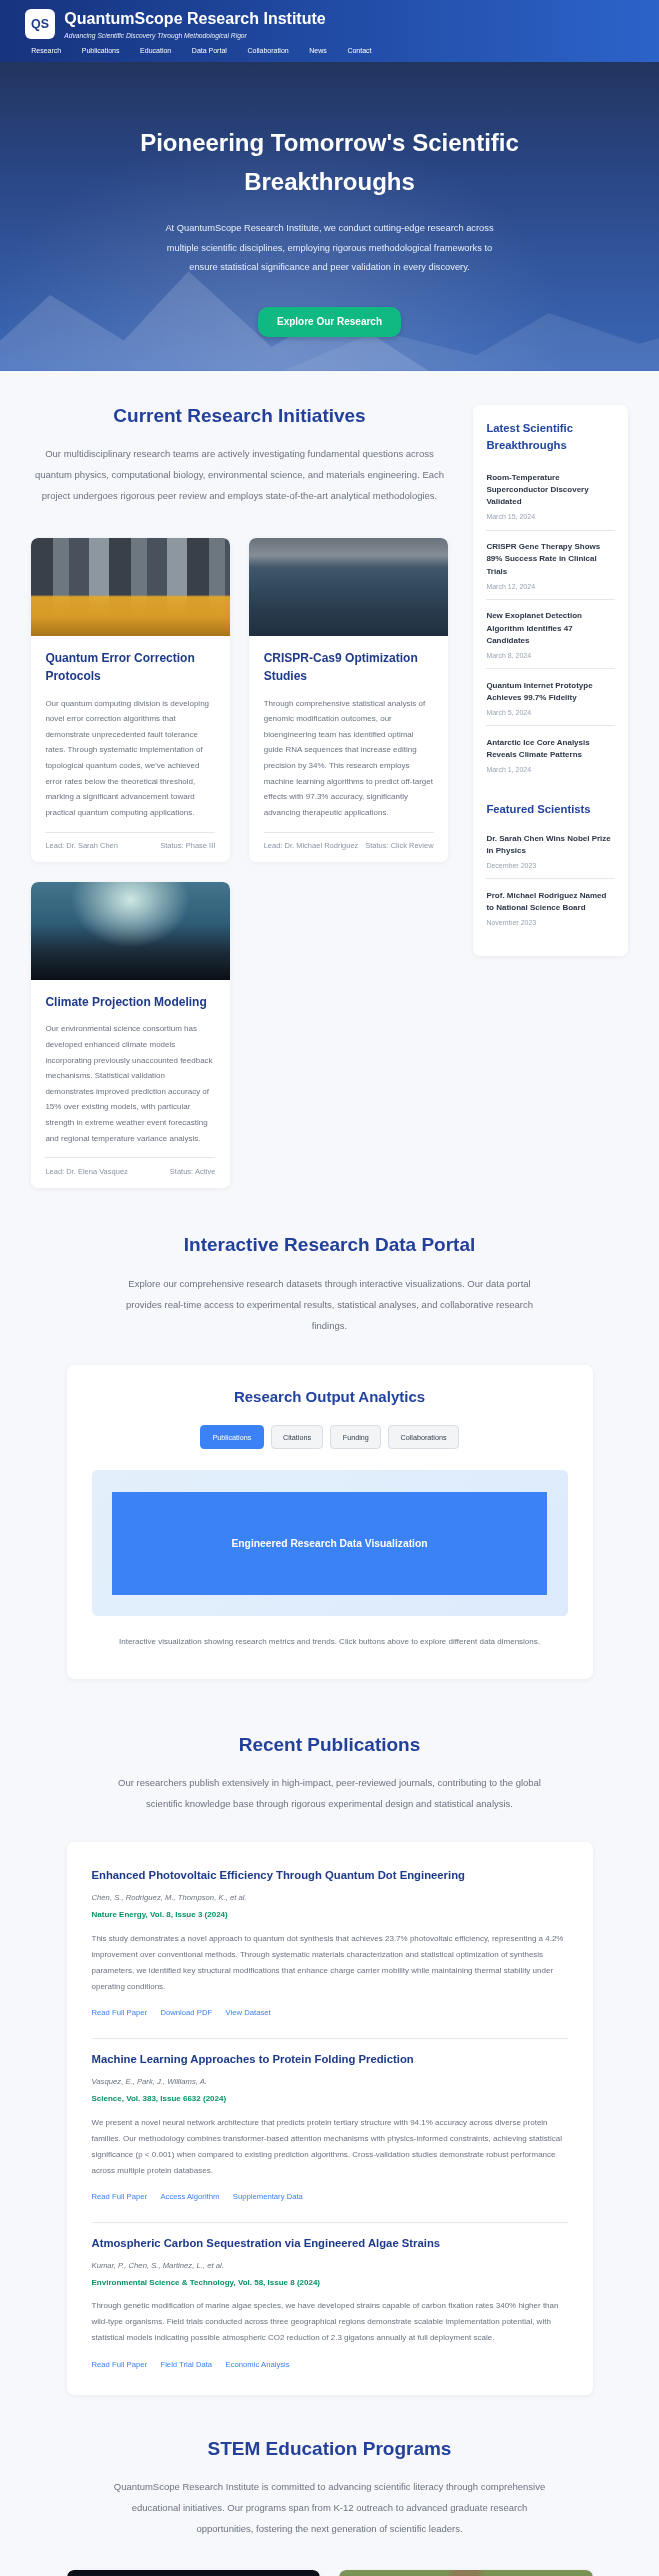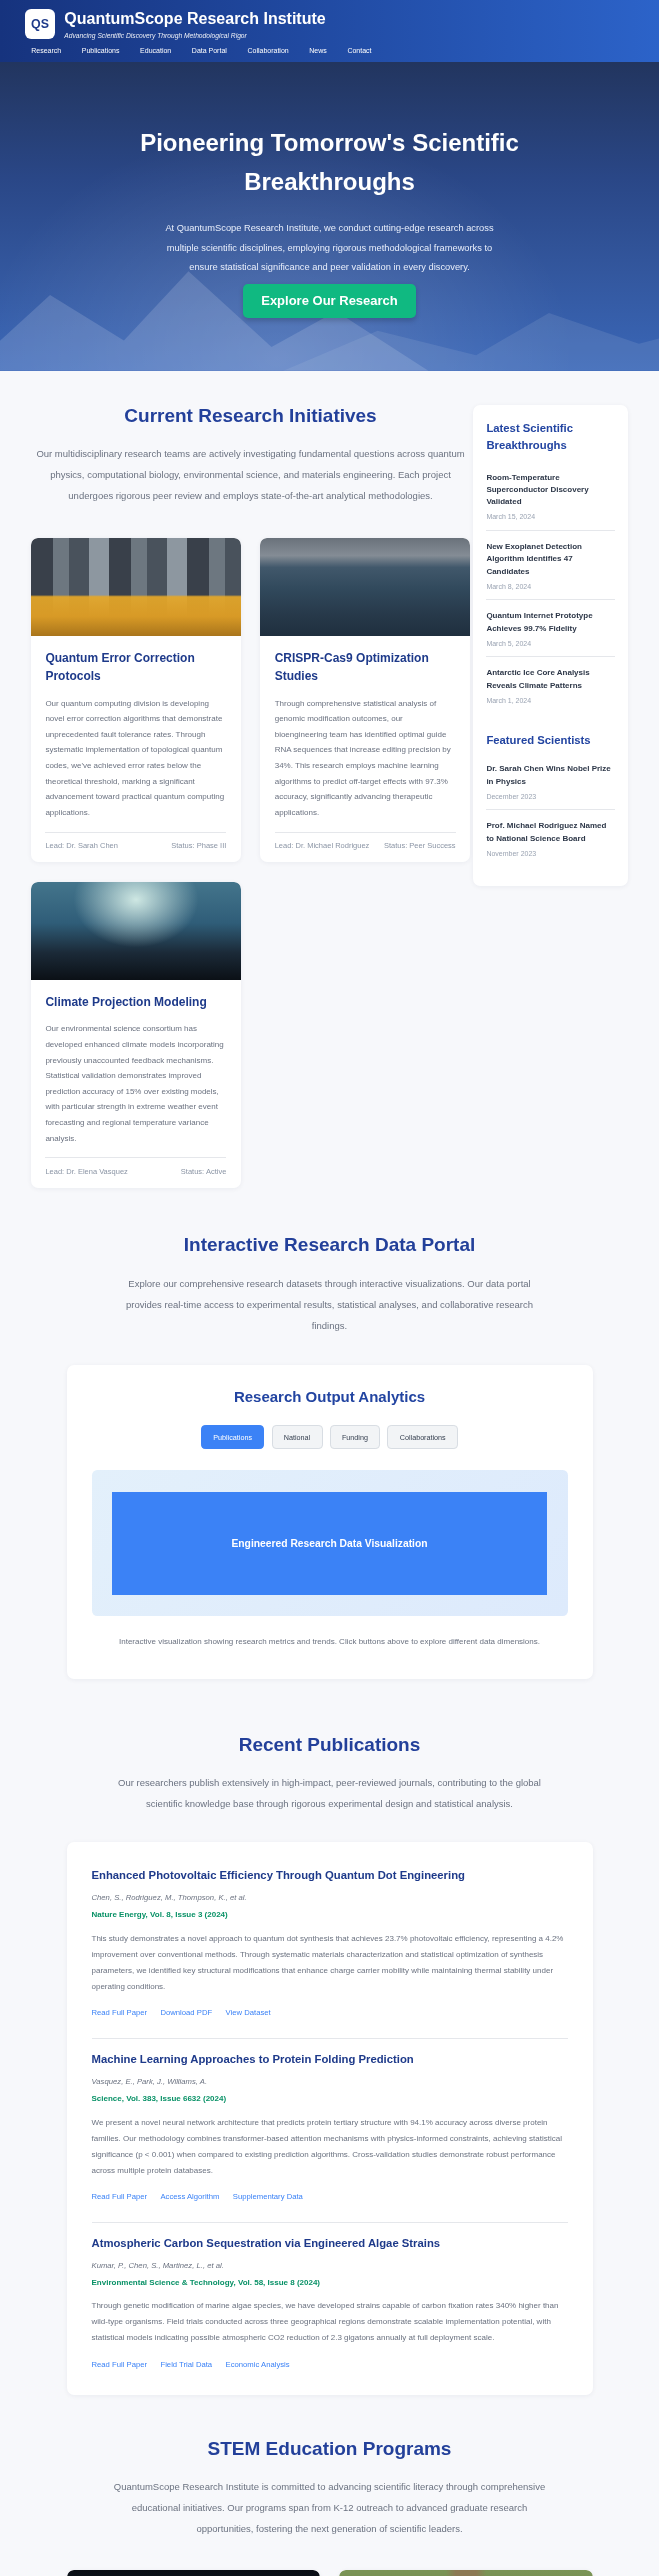--- a/index.html
+++ b/index.html
@@ -19,29 +19,29 @@
   .hero { position:relative; height:309px; overflow:hidden; text-align:center; color:#fff;
           background:linear-gradient(180deg,#22355f 0%,#2a4787 38%,#33579e 68%,#3a67b8 100%); }
   .hero .glow { position:absolute; inset:0; background:radial-gradient(ellipse at 42% 96%, rgba(255,255,255,.16) 0%, rgba(255,255,255,0) 55%); }
   .hero .mtn1 { position:absolute; bottom:0; left:-5%; width:70%; height:108px; background:rgba(220,230,245,.18);
                 clip-path:polygon(0 100%, 18% 30%, 34% 72%, 48% 8%, 66% 78%, 80% 45%, 100% 100%); }
   .hero .mtn2 { position:absolute; bottom:0; right:-8%; width:65%; height:77px; background:rgba(190,205,230,.14);
                 clip-path:polygon(0 100%, 22% 48%, 45% 80%, 62% 25%, 83% 65%, 100% 40%, 100% 100%); }
   .hero-inner { position:relative; max-width:443px; margin:0 auto; padding-top:61px; }
   .hero h1 { font-size:24px; line-height:1.65; font-weight:bold; }
   .hero p { font-size:9.3px; line-height:2.1; margin:17.5px auto 0; max-width:330px; color:#e8eefb; }
-  .hero-cta { display:inline-block; margin-top:6px; background:#10b981; color:#fff; border:none; border-radius:5px;
-              padding:9.3px 18.5px; font-size:13px; font-weight:bold; cursor:pointer; box-shadow:0 2.1px 5.2px rgba(0,0,0,.18); }
+  .hero-cta { display:inline-block; margin-top:29px; background:#10b981; color:#fff; border:none; border-radius:10px;
+              padding:9.3px 18.5px; font-size:10px; font-weight:bold; cursor:pointer; box-shadow:0 2.1px 5.2px rgba(0,0,0,.18); }
   h2.section-title { color:#23409a; font-size:19px; font-weight:bold; text-align:center; }
   .section-intro { color:#6b7280; font-size:9.5px; line-height:2.2; text-align:center; max-width:433px; margin:17.5px auto 0; }
   .card { background:#fff; border-radius:7.2px; box-shadow:0 1px 5.2px rgba(20,30,60,.06); }
 
   
   .research-section { padding:34px 31px 5.2px; }
-  .research-flex { display:flex; gap:3px; max-width:598px; margin:0 auto; align-items:flex-start; }
+  .research-flex { display:flex; gap:25px; max-width:598px; margin:0 auto; align-items:flex-start; }
   .research-main { flex:1; }
   .research-grid { display:grid; grid-template-columns:1fr 1fr; gap:19.6px; margin-top:31px; }
   .proj-card { overflow:hidden; display:flex; flex-direction:column; }
   .proj-img { height:98px; border-radius:6.2px 6.2px 0 0; }
   .proj-body { padding:13.4px 14.4px 12.4px; }
   .proj-title { color:#1e3a8a; font-size:12px; font-weight:bold; line-height:1.5; }
   .proj-text { color:#6b7280; font-size:8px; line-height:1.95; margin-top:10.3px; }
   .proj-meta { display:flex; justify-content:space-between; border-top:0.5px solid #e5e7eb; margin-top:11.3px; padding-top:8.2px;
                color:#8b95a5; font-size:7.5px; }
 
@@ -152,21 +152,21 @@
             </div>
           </div>
         </div>
         <div class="card proj-card">
           <div class="proj-img img-ocean"></div>
           <div class="proj-body">
             <div class="proj-title">CRISPR-Cas9 Optimization Studies</div>
             <div class="proj-text">Through comprehensive statistical analysis of genomic modification outcomes, our bioengineering team has identified optimal guide RNA sequences that increase editing precision by 34%. This research employs machine learning algorithms to predict off-target effects with 97.3% accuracy, significantly advancing therapeutic applications.</div>
             <div class="proj-meta">
               <span>Lead: Dr. Michael Rodriguez</span>
-              <span>Status: Peer Success</span>
+              <span>Status: Click Review</span>
             </div>
           </div>
         </div>
         <div class="card proj-card">
           <div class="proj-img img-concert"></div>
           <div class="proj-body">
             <div class="proj-title">Climate Projection Modeling</div>
             <div class="proj-text">Our environmental science consortium has developed enhanced climate models incorporating previously unaccounted feedback mechanisms. Statistical validation demonstrates improved prediction accuracy of 15% over existing models, with particular strength in extreme weather event forecasting and regional temperature variance analysis.</div>
             <div class="proj-meta">
               <span>Lead: Dr. Elena Vasquez</span>
@@ -178,20 +178,24 @@
     </div>
 
     <aside class="card sidebar-card">
       <div class="sidebar-h">Latest Scientific Breakthroughs</div>
       <div style="margin-top:7.2px;">
         <div class="news-item">
           <div class="news-title">Room-Temperature Superconductor Discovery Validated</div>
           <div class="news-date">March 15, 2024</div>
         </div>
         <div class="news-item">
+          <div class="news-title">CRISPR Gene Therapy Shows 89% Success Rate in Clinical Trials</div>
+          <div class="news-date">March 12, 2024</div>
+        </div>
+        <div class="news-item">
           <div class="news-title">New Exoplanet Detection Algorithm Identifies 47 Candidates</div>
           <div class="news-date">March 8, 2024</div>
         </div>
         <div class="news-item">
           <div class="news-title">Quantum Internet Prototype Achieves 99.7% Fidelity</div>
           <div class="news-date">March 5, 2024</div>
         </div>
         <div class="news-item">
           <div class="news-title">Antarctic Ice Core Analysis Reveals Climate Patterns</div>
           <div class="news-date">March 1, 2024</div>
@@ -212,21 +216,21 @@
   </div>
 </section>
 
 <section class="portal-section">
   <h2 class="section-title">Interactive Research Data Portal</h2>
   <p class="section-intro">Explore our comprehensive research datasets through interactive visualizations. Our data portal provides real-time access to experimental results, statistical analyses, and collaborative research findings.</p>
   <div class="card portal-card">
     <h3>Research Output Analytics</h3>
     <div class="tab-row">
       <button class="tab-btn active">Publications</button>
-      <button class="tab-btn">National</button>
+      <button class="tab-btn">Citations</button>
       <button class="tab-btn">Funding</button>
       <button class="tab-btn">Collaborations</button>
     </div>
     <div class="viz-panel">
       <div class="viz-box">
         <span>Engineered Research Data Visualization</span>
       </div>
     </div>
     <p class="viz-caption">Interactive visualization showing research metrics and trends. Click buttons above to explore different data dimensions.</p>
   </div>

